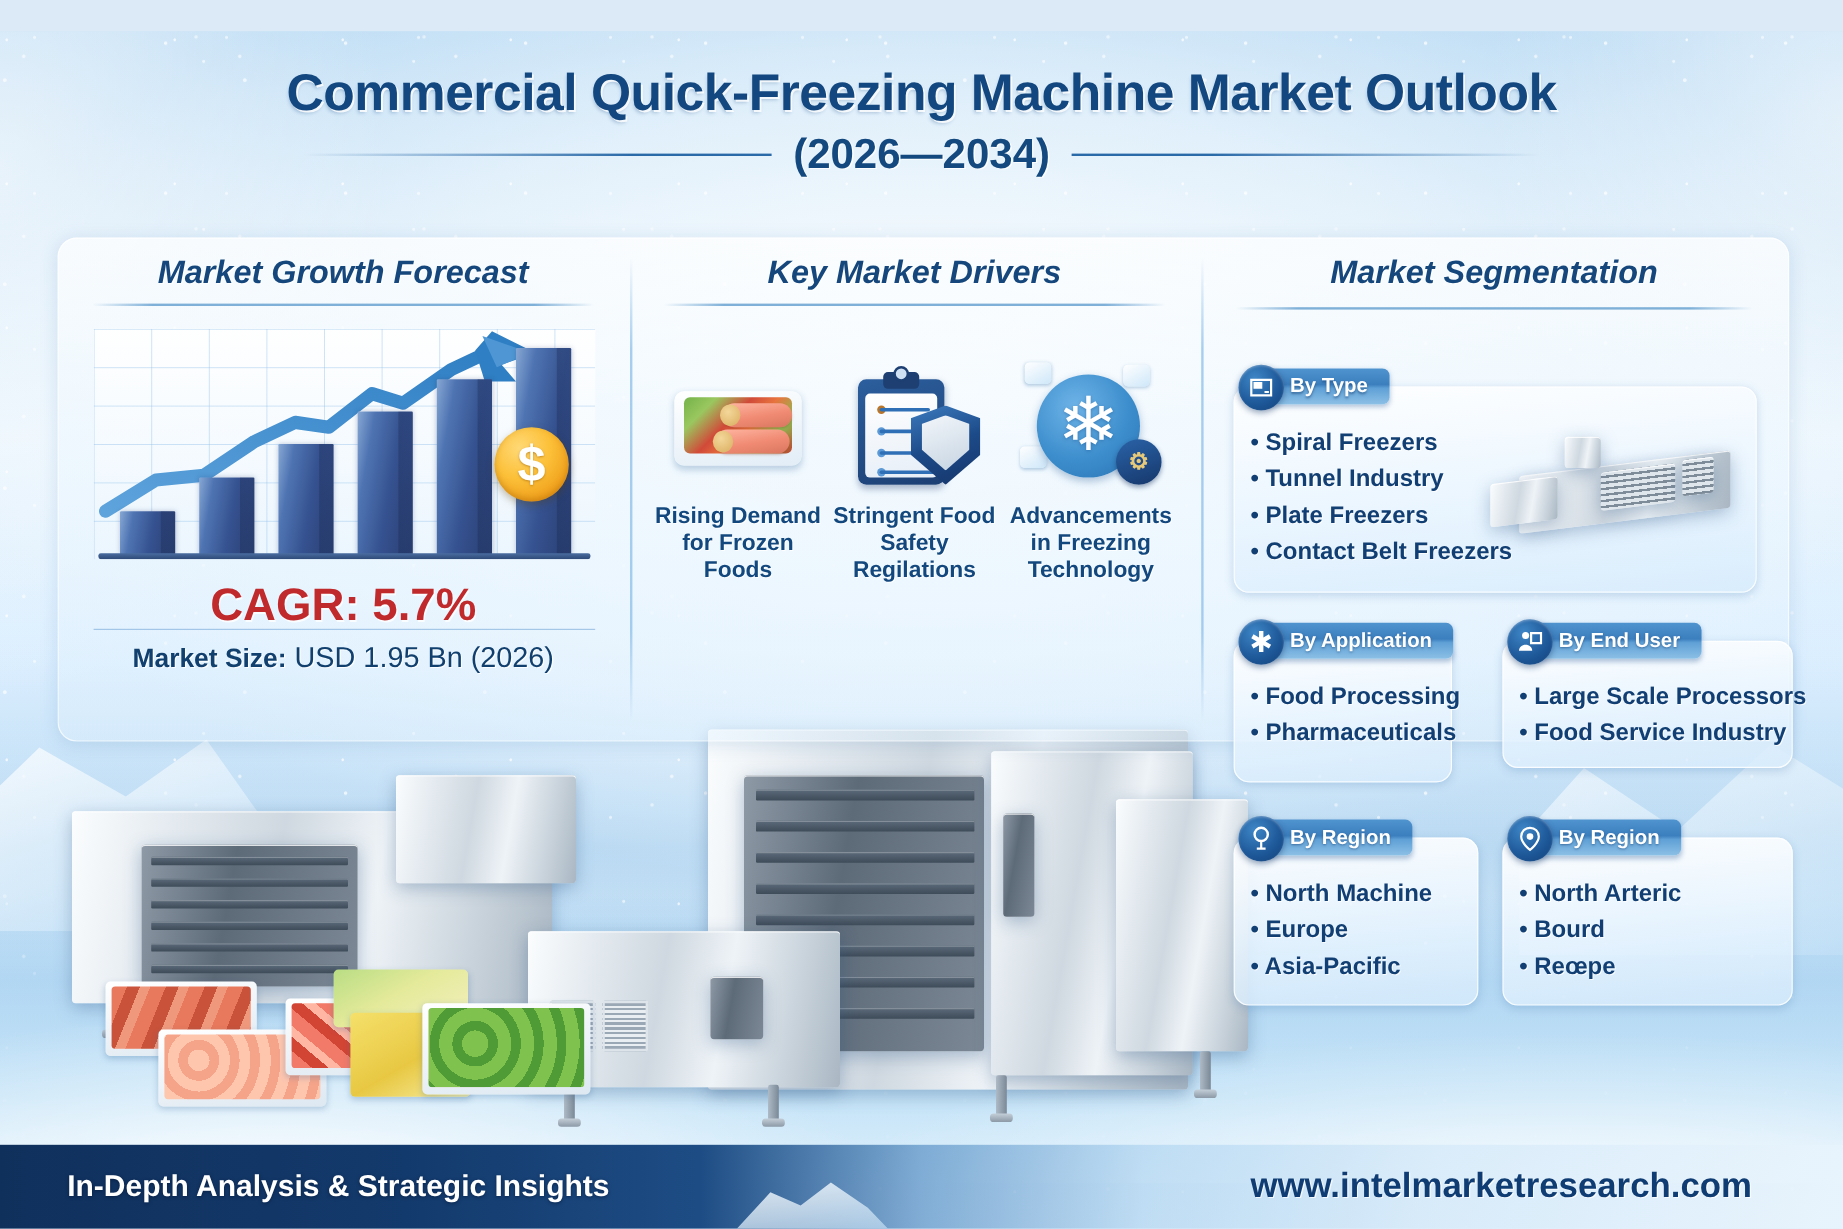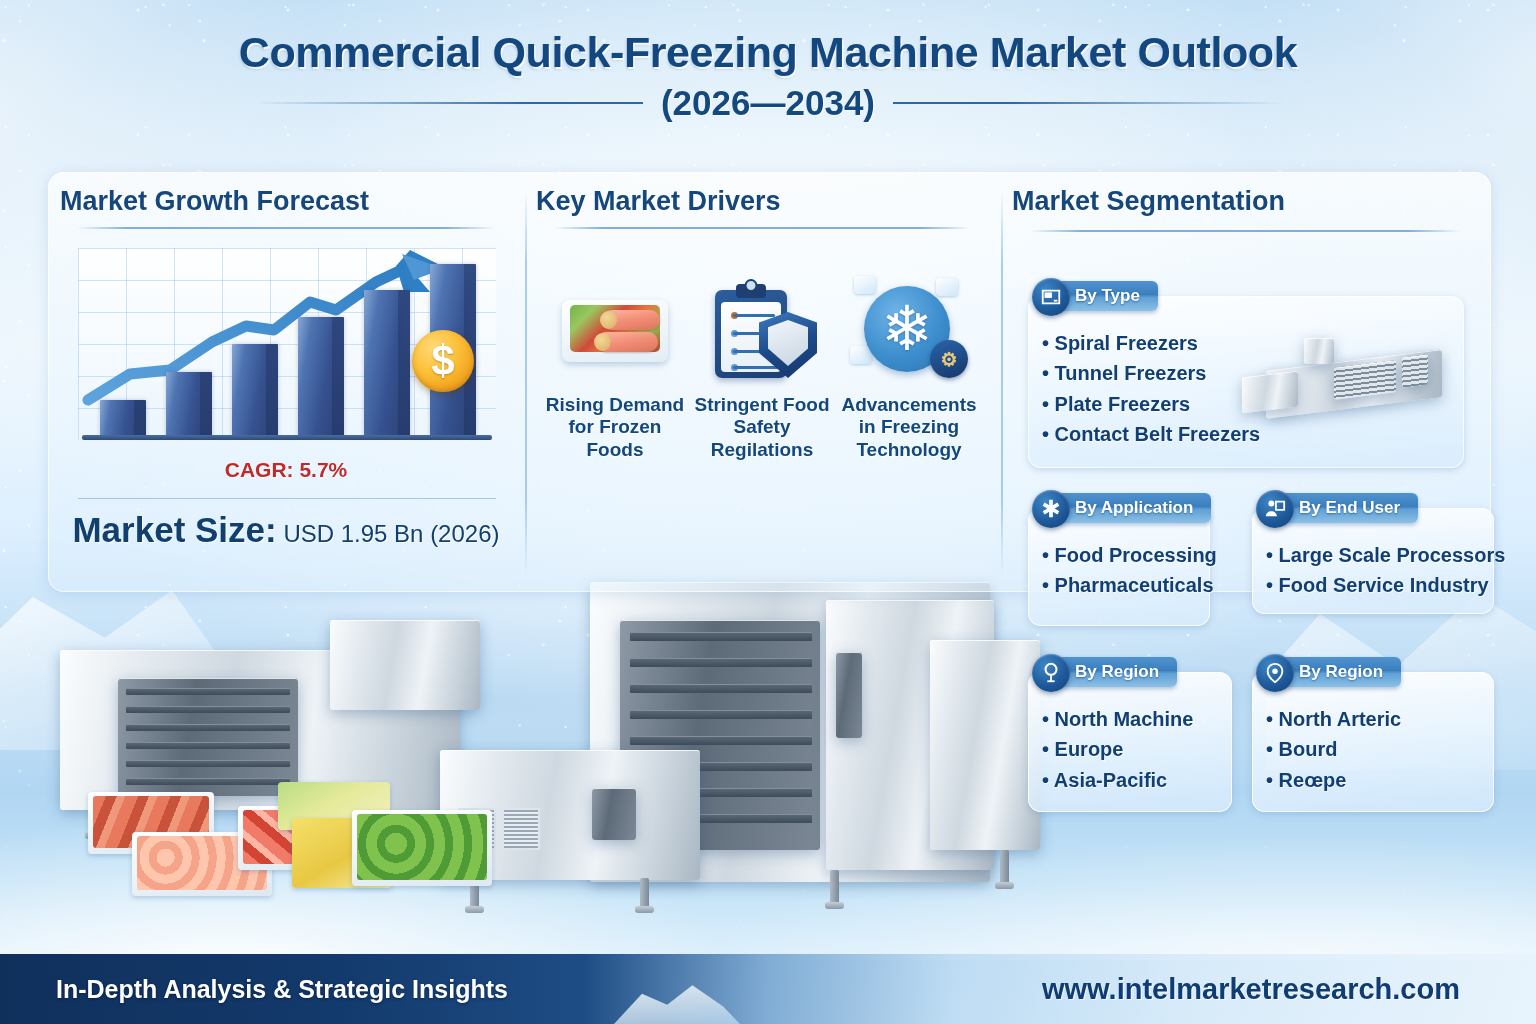--- a/index.html
+++ b/index.html
@@ -8,20 +8,21 @@
     font-family: "Liberation Sans", sans-serif;
     overflow: hidden;
     position: relative;
     background: #dceaf7;
   }
   #root {
     position: absolute; inset: 0;
     background:
       radial-gradient(ellipse 70% 55% at 50% 30%, rgba(255,255,255,0.92) 0%, rgba(245,251,255,0.55) 45%, rgba(210,233,250,0.05) 75%),
       linear-gradient(180deg, #bddcf4 0%, #d3e8f8 18%, #eaf5fd 34%, #dcefff 52%, #b9d9f2 68%, #cfe6f8 84%, #e6f2fc 100%);
+    margin-top: 26px;
   }
   
   .frost {
     position: absolute; inset: 0; pointer-events: none;
     background-image:
       radial-gradient(circle at 4% 6%, rgba(255,255,255,0.85) 0.8px, transparent 1.4px),
       radial-gradient(circle at 11% 14%, rgba(255,255,255,0.7) 1px, transparent 1.8px),
       radial-gradient(circle at 18% 4%, rgba(255,255,255,0.65) 0.9px, transparent 1.6px),
       radial-gradient(circle at 2% 24%, rgba(255,255,255,0.75) 1.1px, transparent 2px),
       radial-gradient(circle at 92% 8%, rgba(255,255,255,0.8) 1px, transparent 1.8px),
@@ -56,23 +57,24 @@
     position: absolute; left: 48px; top: 172px; width: 1443px; height: 420px;
     border-radius: 16px;
     background: linear-gradient(180deg, rgba(255,255,255,0.72) 0%, rgba(238,248,255,0.62) 40%, rgba(223,240,253,0.42) 100%);
     box-shadow: 0 2px 14px rgba(70,130,185,0.18), inset 0 0 0 1px rgba(255,255,255,0.7);
   }
   .vdiv { position:absolute; top:16px; width:2px; height:388px;
     background: linear-gradient(180deg, rgba(150,195,235,0) 0%, rgba(140,190,232,0.75) 20%, rgba(140,190,232,0.75) 80%, rgba(150,195,235,0) 100%); }
 
   .panel { position: absolute; }
   .ptitle {
-    font-size: 27px; font-weight: bold; color: #15477c;
+    text-align: center; font-size: 27px; font-weight: bold; color: #15477c;
     text-shadow: 1px 1px 0 rgba(255,255,255,0.85);
     white-space: nowrap;
+    font-style: italic;
   }
   .prule { height: 2px; margin: 10px auto 0; background: linear-gradient(90deg, rgba(125,175,220,0) 0%, #7fb0d8 12%, #7fb0d8 88%, rgba(125,175,220,0) 100%); }
 
   
   #leftPanel { left: 60px; top: 186px; width: 452px; height: 394px; }
   #chartBox {
     position: absolute; left: 18px; top: 62px; width: 418px; height: 192px;
     background:
       linear-gradient(180deg, rgba(255,255,255,0.95), rgba(236,246,254,0.75));
     overflow: hidden;
@@ -90,25 +92,25 @@
     background: linear-gradient(90deg, rgba(20,35,70,0.30), rgba(20,35,70,0.12)); }
   #axis { position:absolute; left:4px; bottom:0; width:410px; height:5px;
     background: linear-gradient(180deg,#4a6da0,#2e4a78); border-radius:2px; }
   #coin { position:absolute; right: 22px; bottom: 48px; width: 62px; height: 62px; border-radius:50%;
     background: radial-gradient(circle at 34% 28%, #ffd976 0%, #fcc038 42%, #f0a01c 75%, #d8860f 100%);
     box-shadow: 0 3px 7px rgba(90,60,0,0.35), inset 0 -2px 5px rgba(160,95,0,0.4);
     display:flex; align-items:center; justify-content:center;
     font-size: 42px; font-weight:bold; color:#fff; text-shadow: 0 1px 2px rgba(150,90,0,0.55);
     font-family:"Liberation Sans",sans-serif; }
   #cagr { position:absolute; left:0; top: 272px; width:100%; text-align:center;
-    font-size: 21px; font-weight:bold; color:#c12a2c; text-shadow: 1px 1px 0 rgba(255,255,255,0.8); }
+    font-size: 38px; font-weight:bold; color:#c12a2c; text-shadow: 1px 1px 0 rgba(255,255,255,0.8); }
   #cagrRule { position:absolute; left: 18px; top: 312px; width: 418px; height:1px; background: rgba(135,180,222,0.7); }
   #msize { position:absolute; left:6px; top: 322px; width: 440px; text-align:center;
     font-size: 24px; color:#11406f; line-height: 1.28; text-shadow: 1px 1px 0 rgba(255,255,255,0.85); }
-  .msz-lead { font-weight: bold; font-size: 35px; }
+  .msz-lead { font-weight: bold; font-size: 22px; }
 
   
   #midPanel { left: 536px; top: 186px; width: 452px; height: 394px; }
   #drivers { position:absolute; left: 6px; top: 88px; width: 440px; display:flex; justify-content:space-between; }
   .driver { width: 146px; display:flex; flex-direction:column; align-items:center; }
   .dicon { width: 118px; height: 110px; position:relative; margin-bottom: 10px; }
   .dlabel { text-align:center; font-size: 19px; font-weight:bold; color:#13487e;
     line-height:1.18; text-shadow: 0.8px 0.8px 0 rgba(255,255,255,0.85); }
   
   .tray { position:absolute; left:6px; top:26px; width:106px; height:62px; border-radius:8px;
@@ -411,21 +413,21 @@
             <path d="M5 7h8v6H5z"></path>
             <path d="M15 15h4v2h-4z"></path>
           </svg>
       </div>
       <div class="badge-pill">
         <span>By Type</span>
       </div>
     </div>
     <ul class="seglist">
       <li>Spiral Freezers</li>
-      <li>Tunnel Freezers</li>
+      <li>Tunnel Industry</li>
       <li>Plate Freezers</li>
       <li>Contact Belt Freezers</li>
     </ul>
     <div id="typeMachine">
       <div class="mach" style="left:24px; top:30px; width:176px; height:48px; transform:skewY(-7deg);"></div>
       <div class="mach" style="left:0px; top:44px; width:56px; height:36px; transform:skewY(-7deg);"></div>
       <div class="mach mach-dark" style="left:92px; top:34px; width:62px; height:32px; transform:skewY(-7deg); background:repeating-linear-gradient(180deg,#dfe6ec 0 3px,#7e8c99 3px 5px);"></div>
       <div class="mach mach-dark" style="left:160px; top:26px; width:26px; height:30px; transform:skewY(-7deg); background:repeating-linear-gradient(180deg,#dfe6ec 0 3px,#7e8c99 3px 5px);"></div>
       <div class="mach" style="left:62px; top:8px; width:30px; height:26px;"></div>
     </div>

